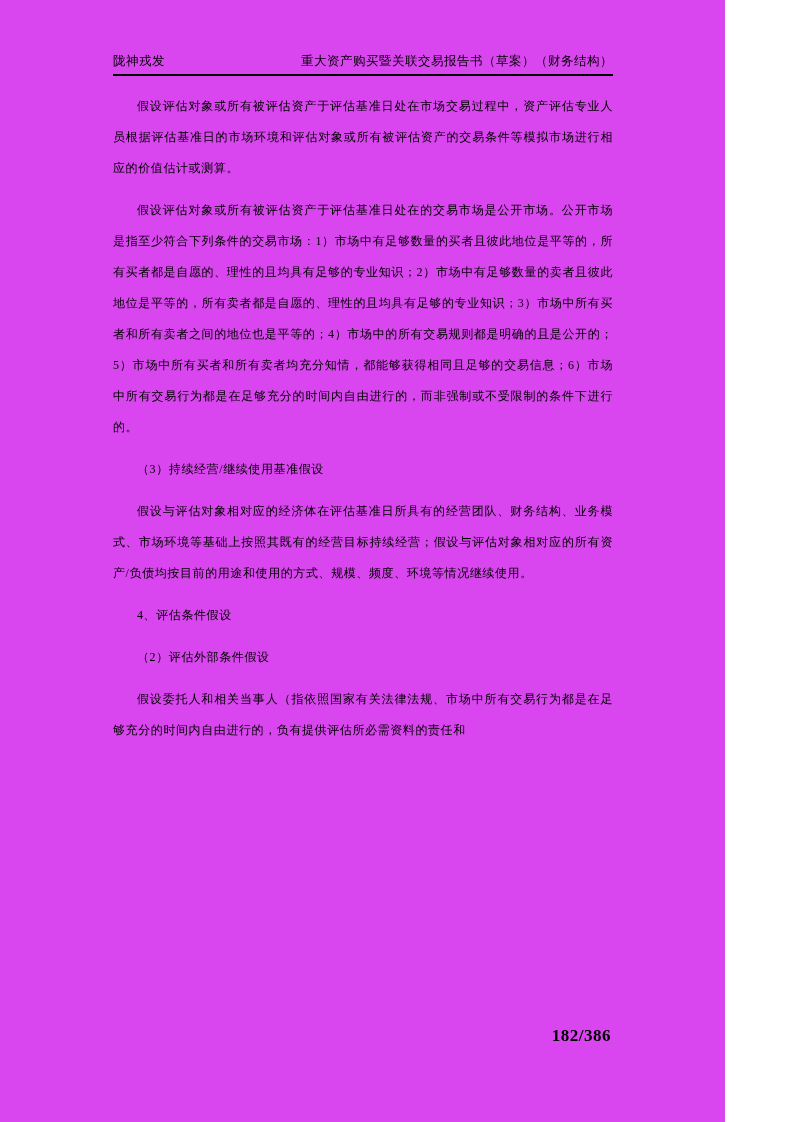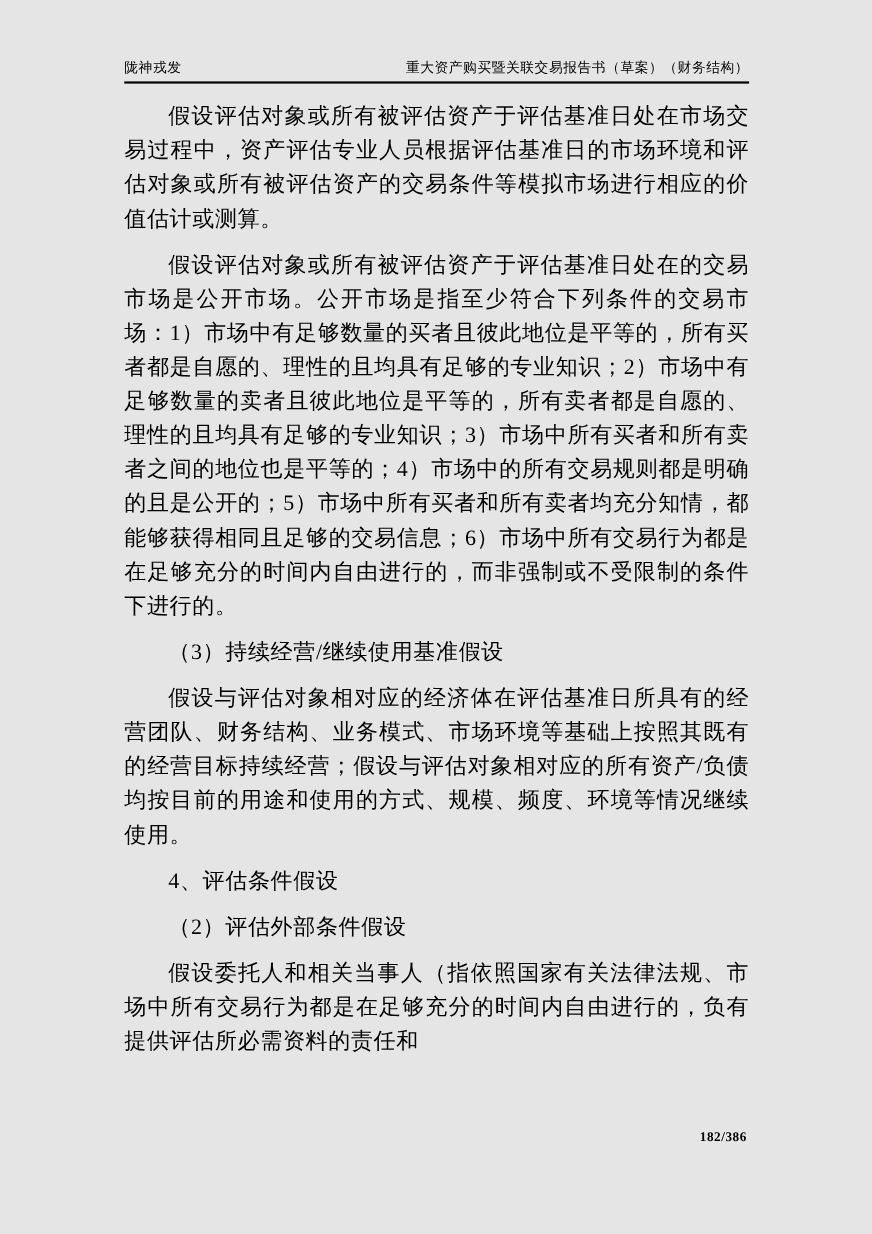--- a/index.html
+++ b/index.html
@@ -8,23 +8,23 @@
     background: #ffffff;
   }
   body {
     width: 793px;
     height: 1122px;
     font-family: "Liberation Serif", "DejaVu Serif", serif;
     color: #000000;
   }
   .page {
     position: relative;
-    width: 793px;
+    width: 725px;
     height: 1122px;
-    background: #e5e5e5;
+    background: #d946ef;
     overflow: hidden;
   }
   .header {
     position: absolute;
     left: 113px;
     right: 112px;
     top: 53px;
     display: flex;
     justify-content: space-between;
     align-items: baseline;
@@ -38,35 +38,35 @@
     right: 112px;
     top: 74px;
     height: 0;
     border-top: 2px solid #000000;
   }
   .body-text {
     position: absolute;
     left: 113px;
     right: 112px;
     top: 91px;
-    font-size: 20px;
+    font-size: 12px;
     line-height: 31px;
     letter-spacing: 0.6px;
     text-align: justify;
     text-justify: inter-ideograph;
   }
   .para {
     margin: 0 0 11px 0;
     text-indent: 2em;
   }
   .footer {
     position: absolute;
     top: 1026px;
     right: 114px;
-    font-size: 12px;
+    font-size: 17px;
     font-weight: bold;
     letter-spacing: 0.5px;
     font-family: Liberation Serif, serif;
   }
 </style>
 </head>
 <body>
 
 <div class="page">
 

